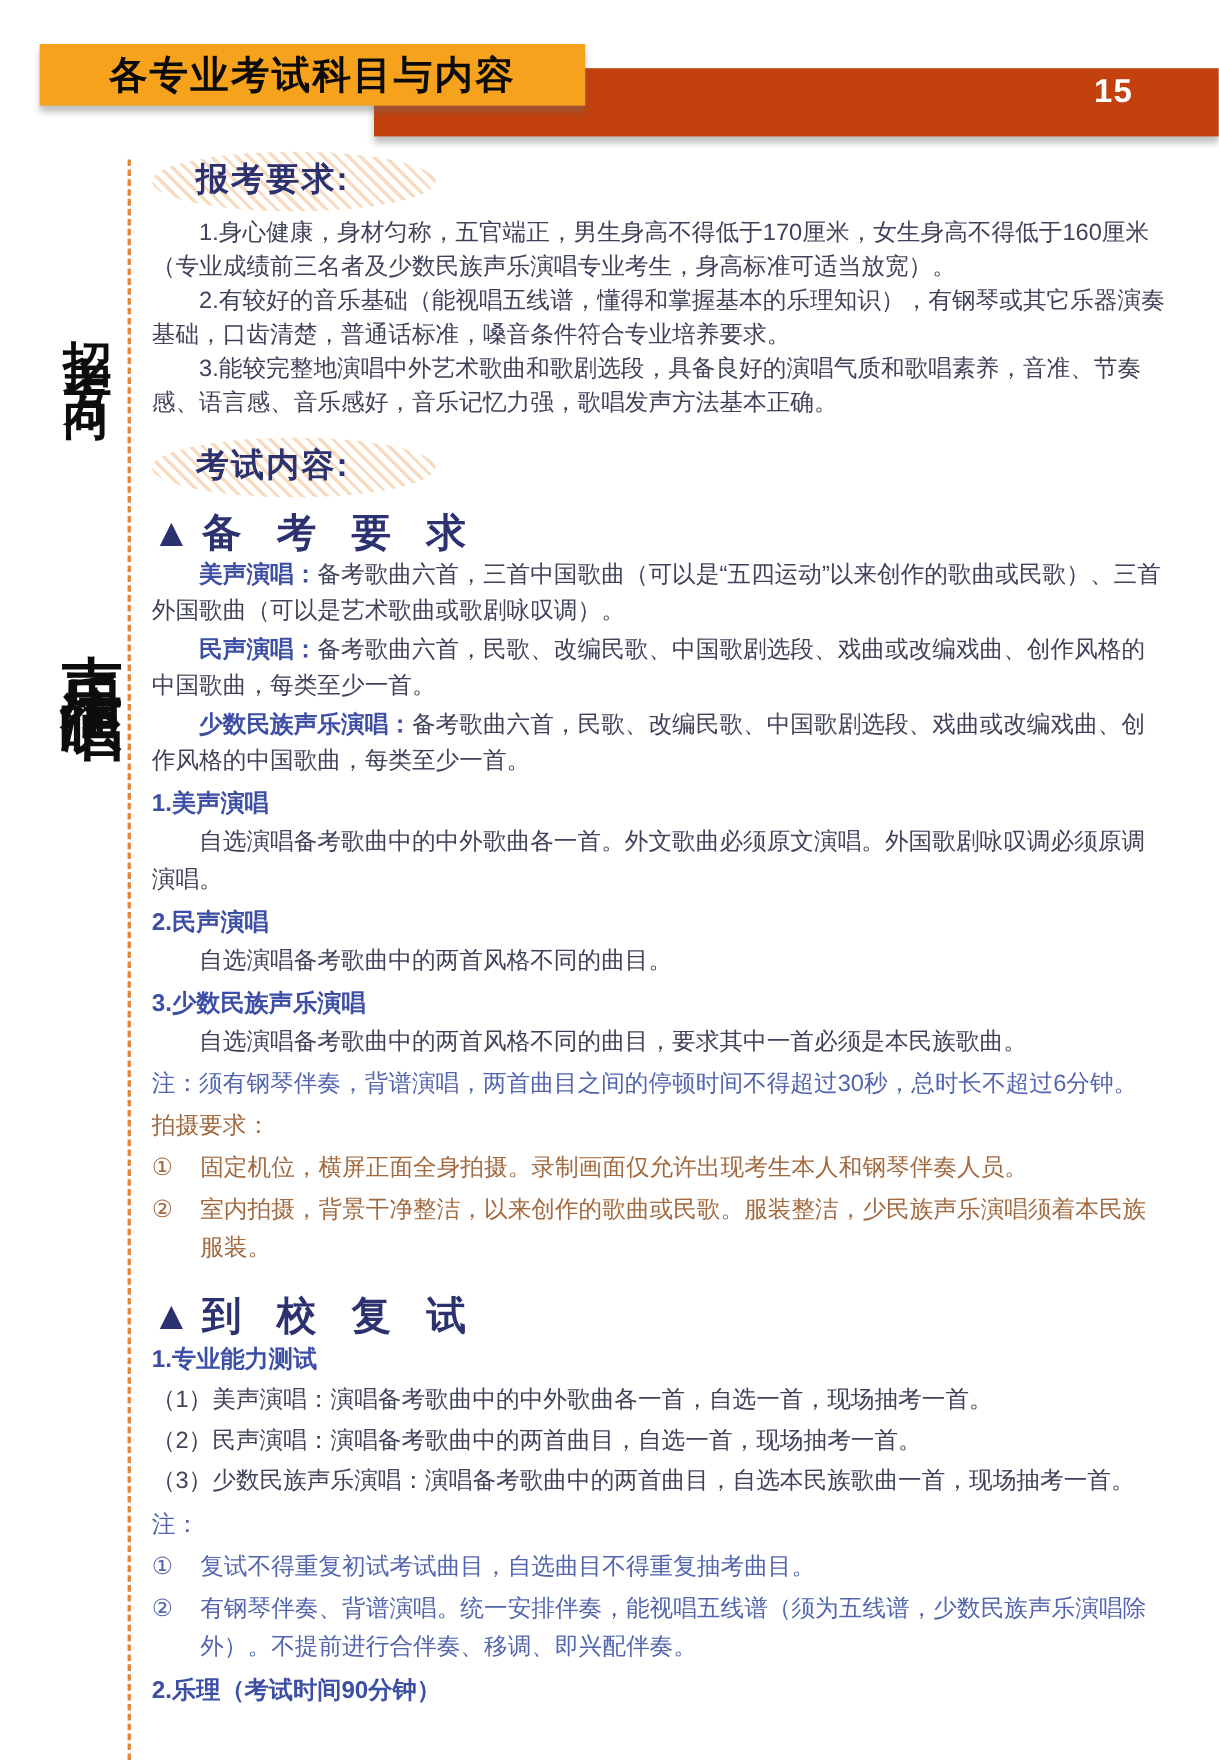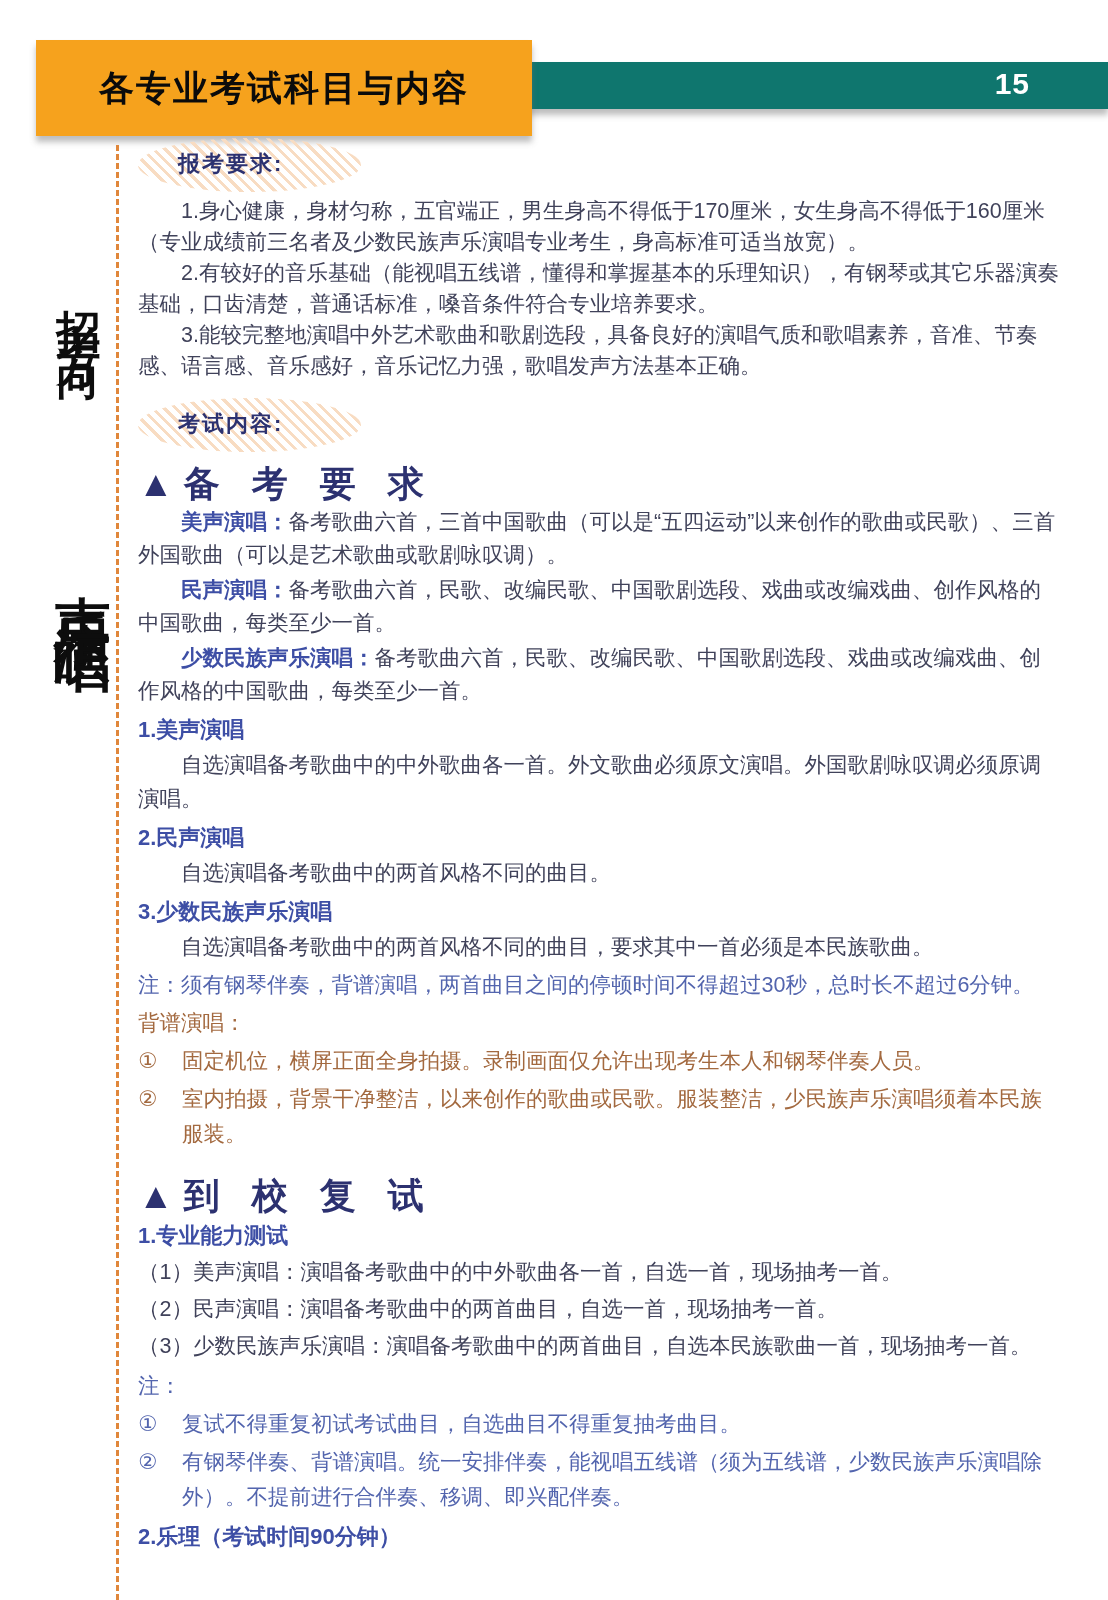--- a/index.html
+++ b/index.html
@@ -3,29 +3,29 @@
 <meta charset="utf-8">
 <style>
   html,body{margin:0;padding:0;}
   body{
     width:1108px;height:1600px;position:relative;background:#ffffff;
     font-family:"Liberation Sans","DejaVu Sans",sans-serif;
     overflow:hidden;
   }
   
   .navy-bar{
-    position:absolute;left:340px;right:0;top:62px;height:47px;
-    background:#0f766e;box-shadow:0 6px 6px rgba(110,110,110,.45);
+    position:absolute;left:340px;right:0;top:62px;height:62px;
+    background:#c2410c;box-shadow:0 6px 6px rgba(110,110,110,.45);
   }
   .page-number{
     position:absolute;right:78px;top:5px;color:#ffffff;
     font-size:30px;font-weight:bold;letter-spacing:1px;
   }
   .orange-box{
-    position:absolute;left:36px;top:40px;width:496px;height:96px;
+    position:absolute;left:36px;top:40px;width:496px;height:56px;
     background:#F6A21D;box-shadow:0 6px 6px rgba(110,110,110,.45);
     display:flex;align-items:center;justify-content:center;
   }
   .orange-box .title{
     color:#0b0b0b;font-size:35px;font-weight:bold;letter-spacing:2px;
   }
   
   .dashed-line{
     position:absolute;left:116px;top:145px;bottom:0;width:0;
     border-left:3px dashed #E0873B;
@@ -38,21 +38,21 @@
   .v-label.bottom{left:44px;top:550px;font-size:57px;font-weight:900;letter-spacing:14px;}
   
   .main{
     position:absolute;left:138px;top:138px;width:922px;
     font-size:21.5px;line-height:32px;color:#40425A;
   }
   .badge{
     display:inline-block;border-radius:50%;
     background:repeating-linear-gradient(45deg,#F8DCC2 0 3px,rgba(255,255,255,0) 3px 8px);
     padding:9px 78px 11px 40px;margin:0 0 4px 0;
-    color:#2C3170;font-size:22px;font-weight:bold;line-height:34px;letter-spacing:2px;
+    color:#2C3170;font-size:30px;font-weight:bold;line-height:34px;letter-spacing:2px;
   }
   .badge.second{margin-top:16px;}
   .tri-heading{
     color:#2C3170;font-size:36px;font-weight:bold;letter-spacing:11px;
     margin:10px 0 4px 0;line-height:36px;
   }
   .tri-heading .tri{letter-spacing:4px;margin-right:6px;}
   p{margin:0;}
   .indent{text-indent:2em;}
   .apply p{line-height:31px;}
@@ -108,21 +108,21 @@
   </div>
 
   <div>
     <p class="num-label">1.美声演唱</p>
     <p class="indent remote-body">自选演唱备考歌曲中的中外歌曲各一首。外文歌曲必须原文演唱。外国歌剧咏叹调必须原调演唱。</p>
     <p class="num-label">2.民声演唱</p>
     <p class="indent remote-body">自选演唱备考歌曲中的两首风格不同的曲目。</p>
     <p class="num-label">3.少数民族声乐演唱</p>
     <p class="indent remote-body">自选演唱备考歌曲中的两首风格不同的曲目，要求其中一首必须是本民族歌曲。</p>
     <p class="note-blue">注：须有钢琴伴奏，背谱演唱，两首曲目之间的停顿时间不得超过30秒，总时长不超过6分钟。</p>
-    <p class="brown shoot-head">背谱演唱：</p>
+    <p class="brown shoot-head">拍摄要求：</p>
     <div class="circ-item brown">
       <span class="cnum">①</span>
       <span class="ctext">固定机位，横屏正面全身拍摄。录制画面仅允许出现考生本人和钢琴伴奏人员。</span>
     </div>
     <div class="circ-item brown">
       <span class="cnum">②</span>
       <span class="ctext">室内拍摄，背景干净整洁，以来创作的歌曲或民歌。服装整洁，少民族声乐演唱须着本民族服装。</span>
     </div>
   </div>
 

